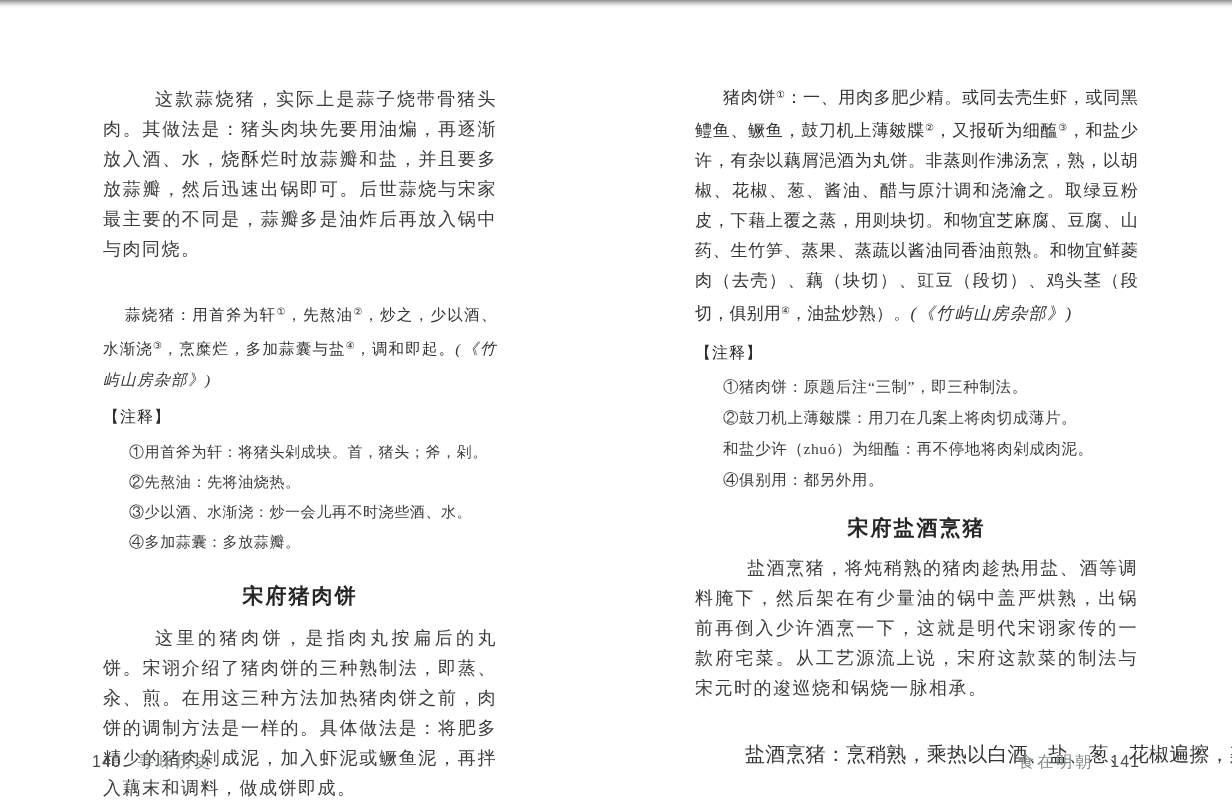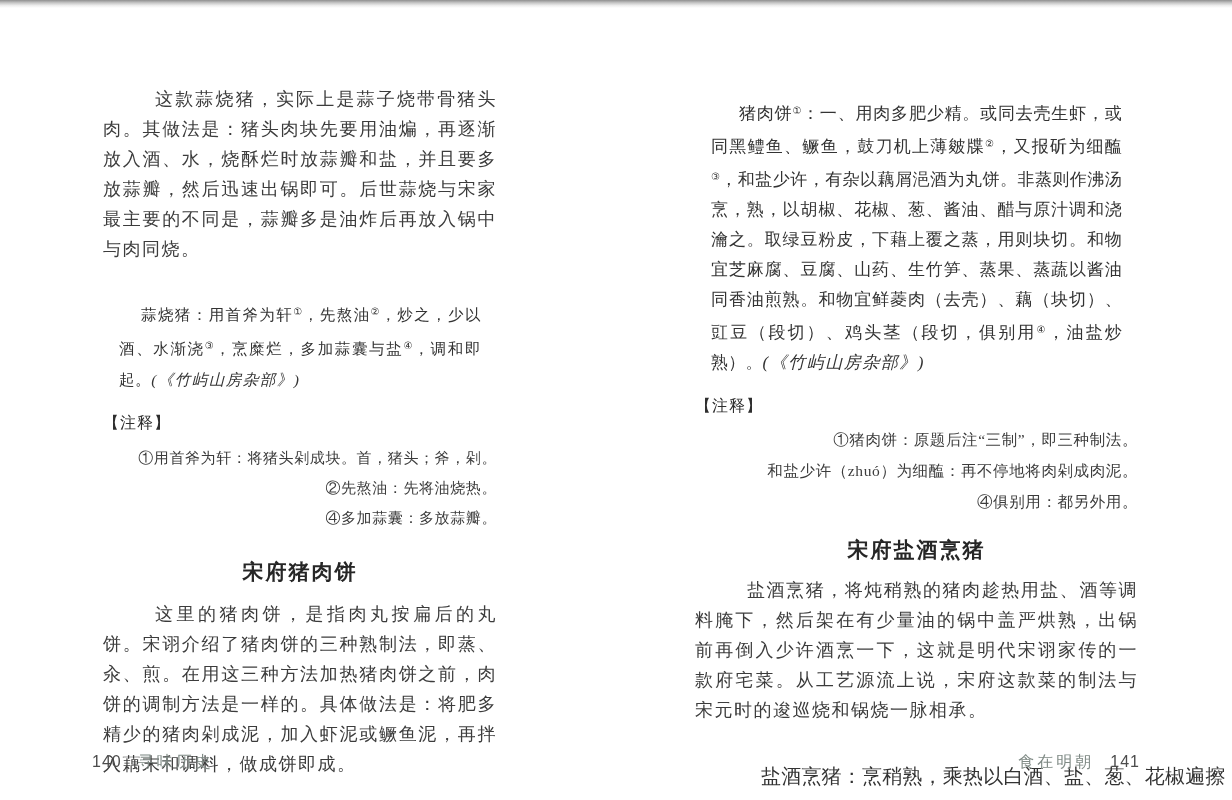--- a/index.html
+++ b/index.html
@@ -23,31 +23,31 @@
     font-size:21px; font-weight:700; color:#262626;
     text-align:center; letter-spacing:2px;
     margin:0; line-height:26px;
   }
   .intro {
     font-size:18px; line-height:30px; letter-spacing:1.5px;
     color:#3c3c3c; text-align:justify; margin:0;
     text-indent:52px;
   }
   .quote {
-    color:#333333; text-align:justify; margin:16px;
+    color:#333333; text-align:justify; margin:0;
   }
   .pl-intro1  { margin-top:14px; }
   .pl-quote   { margin-top:32px; font-size:15.5px; line-height:31px; letter-spacing:0.6px; text-indent:22px; }
   .notes-header {
     font-size:16px; line-height:26px; color:#2e2e2e;
     letter-spacing:1px; margin:0;font-family:Liberation Mono, monospace;
   }
   .pl-notes-header { margin-top:10px; }
   .note {
-    color:#3c3c3c; margin:0; text-align:right;
+    color:#3c3c3c; margin:0; text-align:left;
   }
   .pl-note { font-size:15px; line-height:30px; letter-spacing:0.6px; padding-left:26px; }
   .pl-note-first { margin-top:6px; }
   .pl-title2 { margin-top:26px; }
   .pl-intro2 { margin-top:14px; }
 
   .pr-quote { font-size:17px; line-height:30px; letter-spacing:0.2px; text-indent:28px; }
   .pr-notes-header { margin-top:12px; }
   .pr-note { font-size:15.5px; line-height:31px; letter-spacing:0.6px; padding-left:28px; }
   .pr-note-first { margin-top:4px; }
@@ -78,29 +78,31 @@
 <body>
 
 <div class="top-shade"></div>
 
 <div class="page page-left">
   <p class="intro pl-intro1">这款蒜烧猪，实际上是蒜子烧带骨猪头肉。其做法是：猪头肉块先要用油煸，再逐渐放入酒、水，烧酥烂时放蒜瓣和盐，并且要多放蒜瓣，然后迅速出锅即可。后世蒜烧与宋家最主要的不同是，蒜瓣多是油炸后再放入锅中与肉同烧。</p>
   <p class="quote pl-quote"><span>蒜烧猪：用首斧为轩</span><span class="sup">①</span><span>，先熬油</span><span class="sup">②</span><span>，炒之，少以酒、水渐浇</span><span class="sup">③</span><span>，烹糜烂，多加蒜囊与盐</span><span class="sup">④</span><span>，调和即起。</span><span class="cite">(《竹屿山房杂部》)</span></p>
   <div class="notes-header pl-notes-header">【注释】</div>
   <p class="note pl-note pl-note-first">①用首斧为轩：将猪头剁成块。首，猪头；斧，剁。</p>
   <p class="note pl-note">②先熬油：先将油烧热。</p>
+  <p class="note pl-note">③少以酒、水渐浇：炒一会儿再不时浇些酒、水。</p>
   <p class="note pl-note">④多加蒜囊：多放蒜瓣。</p>
   <h2 class="section-title pl-title2">宋府猪肉饼</h2>
   <p class="intro pl-intro2">这里的猪肉饼，是指肉丸按扁后的丸饼。宋诩介绍了猪肉饼的三种熟制法，即蒸、汆、煎。在用这三种方法加热猪肉饼之前，肉饼的调制方法是一样的。具体做法是：将肥多精少的猪肉剁成泥，加入虾泥或鳜鱼泥，再拌入藕末和调料，做成饼即成。</p>
 </div>
 
 <div class="page page-right">
   <p class="quote pr-quote"><span>猪肉饼</span><span class="sup">①</span><span>：一、用肉多肥少精。或同去壳生虾，或同黑鳢鱼、鳜鱼，鼓刀机上薄皴牒</span><span class="sup">②</span><span>，又报斫为细醢</span><span class="sup">③</span><span>，和盐少许，有杂以藕屑浥酒为丸饼。非蒸则作沸汤烹，熟，以胡椒、花椒、葱、酱油、醋与原汁调和浇瀹之。取绿豆粉皮，下藉上覆之蒸，用则块切。和物宜芝麻腐、豆腐、山药、生竹笋、蒸果、蒸蔬以酱油同香油煎熟。和物宜鲜菱肉（去壳）、藕（块切）、豇豆（段切）、鸡头茎（段切，俱别用</span><span class="sup">④</span><span>，油盐炒熟）。</span><span class="cite">(《竹屿山房杂部》)</span></p>
   <div class="notes-header pr-notes-header">【注释】</div>
   <p class="note pr-note pr-note-first">①猪肉饼：原题后注“三制”，即三种制法。</p>
+  <p class="note pr-note">②鼓刀机上薄皴牒：用刀在几案上将肉切成薄片。</p>
   <p class="note pr-note">和盐少许（zhuó）为细醢：再不停地将肉剁成肉泥。</p>
   <p class="note pr-note">④俱别用：都另外用。</p>
   <h2 class="section-title pr-title">宋府盐酒烹猪</h2>
   <p class="intro pr-intro">盐酒烹猪，将炖稍熟的猪肉趁热用盐、酒等调料腌下，然后架在有少量油的锅中盖严烘熟，出锅前再倒入少许酒烹一下，这就是明代宋诩家传的一款府宅菜。从工艺源流上说，宋府这款菜的制法与宋元时的逡巡烧和锅烧一脉相承。</p>
   <p class="quote pr-quote2">盐酒烹猪：烹稍熟，乘热以白酒、盐、葱、花椒遍擦，架</p>
 </div>
 
 <div class="footer footer-left">
   <span class="page-num">140</span><span class="book-title">寻味历史</span>
 </div>

